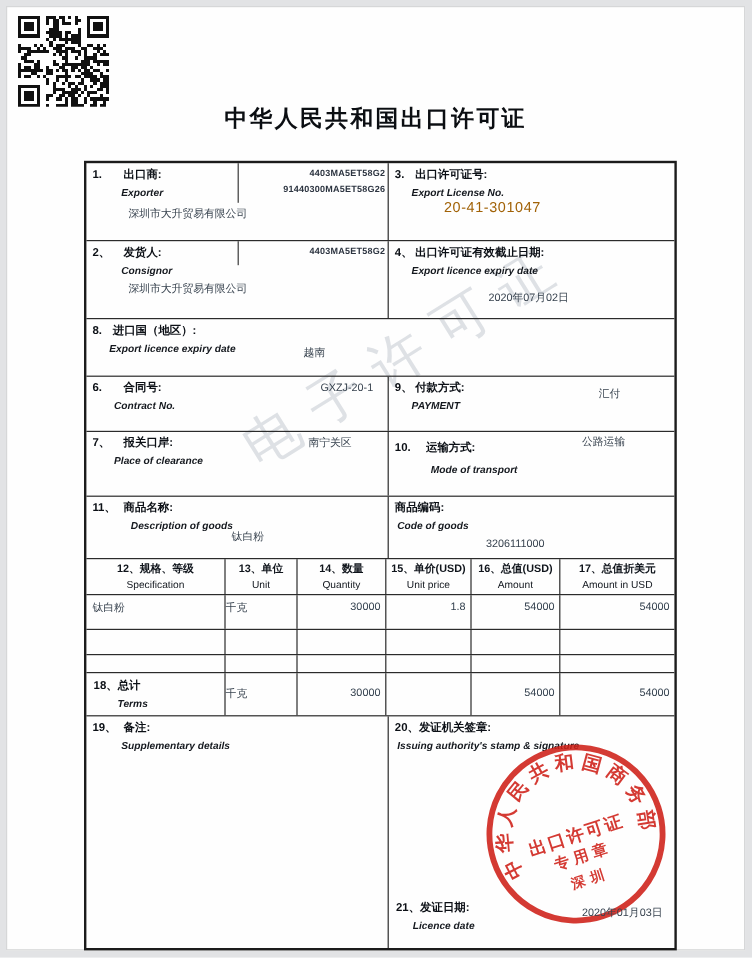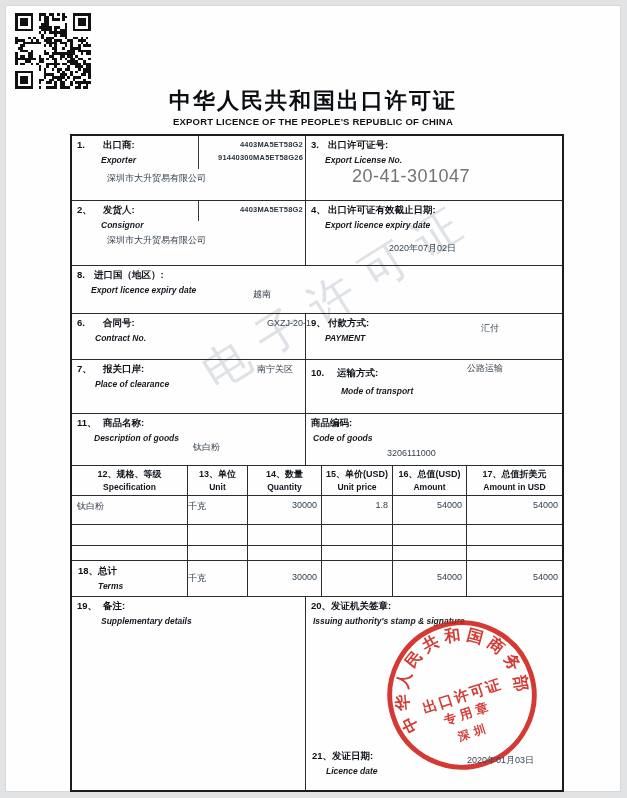--- a/index.html
+++ b/index.html
@@ -11,21 +11,21 @@
   }
   .page{
     position:absolute;left:5px;top:5px;width:616px;height:787px;
     background:#fefefe;border:1px solid #d6d7d8;box-sizing:border-box;
   }
   
   .qr{position:absolute;left:8px;top:7px;width:78px;height:76px;}
   
   .title{
     position:absolute;left:0;top:80px;width:100%;text-align:center;
-    font-size:22px;font-weight:bold;letter-spacing:2px;color:#0b0e12;
+    font-size:19px;font-weight:bold;letter-spacing:2px;color:#0b0e12;
   }
   .subtitle{
     position:absolute;left:0;top:110px;width:100%;text-align:center;
     font-size:9.5px;font-weight:bold;color:#101418;letter-spacing:.2px;
   }
   
   .watermark{
     position:absolute;left:185px;top:345px;width:360px;
     font-size:46px;letter-spacing:16px;color:rgba(150,160,172,.30);
     transform:rotate(-32deg);transform-origin:left top;
@@ -34,43 +34,43 @@
   
   .doc-table{
     position:absolute;left:64px;top:128px;width:494px;height:658px;
     border:2px solid #1c1c1c;box-sizing:border-box;
     display:flex;flex-direction:column;background:transparent;
   }
   .trow{display:flex;border-bottom:1px solid #2b2b2b;box-sizing:border-box;flex:none;}
   .trow.last{border-bottom:none;flex:1;}
   .tcell{position:relative;box-sizing:border-box;border-right:1px solid #2b2b2b;padding:3px 5px;}
   .tcell.end{border-right:none;}
-  .lc{width:234px;flex:none;}
+  .lc{width:252px;flex:none;}
   .rc{flex:1;}
   
   .lbl{font-size:9.5px;font-weight:bold;color:#0c1016;white-space:nowrap;}
   .lbl .no{display:inline-block;min-width:17px;}
   .wideno .no{min-width:26px;}
   .en{font-size:8.5px;font-weight:bold;color:#14181e;margin:3px 0 0 24px;white-space:nowrap;font-style:italic;}
   .val{font-size:9px;color:#38434f;margin-left:29px;}
   .abs{position:absolute;white-space:nowrap;}
   
   .codebox{
     position:absolute;left:126px;top:0;right:0;
     border-left:1px solid #3a3a3a;padding:3px 2px 4px 2px;text-align:right;
   }
   .code{font-size:7.5px;font-weight:bold;color:#2c3440;letter-spacing:.2px;line-height:1.7;}
-  .bigval{font-size:18px;color:#737373;letter-spacing:.5px;}
+  .bigval{font-size:12px;color:#a16207;letter-spacing:.5px;}
   
   .gcell{position:relative;box-sizing:border-box;border-right:1px solid #2b2b2b;flex:none;}
   .gcell.end{border-right:none;flex:1;}
   .c1{width:116px;} .c2{width:60px;} .c3{width:74px;} .c4{width:71px;} .c5{width:74px;}
   .ghead{text-align:center;padding-top:2px;}
   .ghl{font-size:9px;font-weight:bold;white-space:nowrap;}
-  .ghe{font-size:8.5px;font-weight:bold;margin-top:1px;}
+  .ghe{font-size:8.5px;font-weight:normal;margin-top:1px;}
   .gnum{font-size:9px;color:#33404e;text-align:right;padding:4px 4px 0 0;}
   .gtxt{font-size:9px;color:#38434f;text-align:left;padding:4px 0 0 5px;}
   .gmid{font-size:9px;color:#38434f;text-align:left;padding:4px 0 0 0;}
   .totlbl{padding:4px 0 0 6px;}
   .totlbl .lbl{font-size:9.5px;}
   .totlbl .en{margin-left:20px;}
   .vmid{padding-top:11px;}
   
   .stampwrap{
     position:absolute;left:78px;top:20px;width:156px;height:156px;
@@ -400,21 +400,20 @@
           <rect x="20" y="28" width="1" height="1"></rect>
           <rect x="23" y="28" width="1" height="1"></rect>
           <rect x="24" y="28" width="1" height="1"></rect>
           <rect x="26" y="28" width="1" height="1"></rect>
           <rect x="27" y="28" width="1" height="1"></rect>
         </g>
     </g>
   </svg>
 
   <div class="title">中华人民共和国出口许可证</div>
-  <div class="subtitle">EXPORT LICENCE OF THE PEOPLE'S REPUBLIC OF CHINA</div>
   <div class="watermark">电子许可证</div>
 
   <div class="doc-table">
 
     <div class="trow" style="height:65px">
       <div class="tcell lc">
         <div class="lbl wideno">
           <span class="no">1.</span><span>出口商:</span>
         </div>
         <div class="en">Exporter</div>
@@ -495,21 +494,21 @@
         <div class="en" style="margin-left:30px;margin-top:6px">Mode of transport</div>
         <div class="val abs" style="left:132px;top:2px">公路运输</div>
       </div>
     </div>
 
     <div class="trow" style="height:52px">
       <div class="tcell lc">
         <div class="lbl wideno">
           <span class="no">11、</span><span>商品名称:</span>
         </div>
-        <div class="en" style="margin-left:17px">Description of goods</div>
+        <div class="en" style="margin-left:32px">Description of goods</div>
         <div class="val abs" style="left:92px;top:27px">钛白粉</div>
       </div>
       <div class="tcell rc end">
         <div class="lbl"><span>商品编码:</span></div>
         <div class="en" style="margin-left:2px">Code of goods</div>
         <div class="val abs" style="left:52px;top:34px">3206111000</div>
       </div>
     </div>
 
     <div class="trow" style="height:30px">

